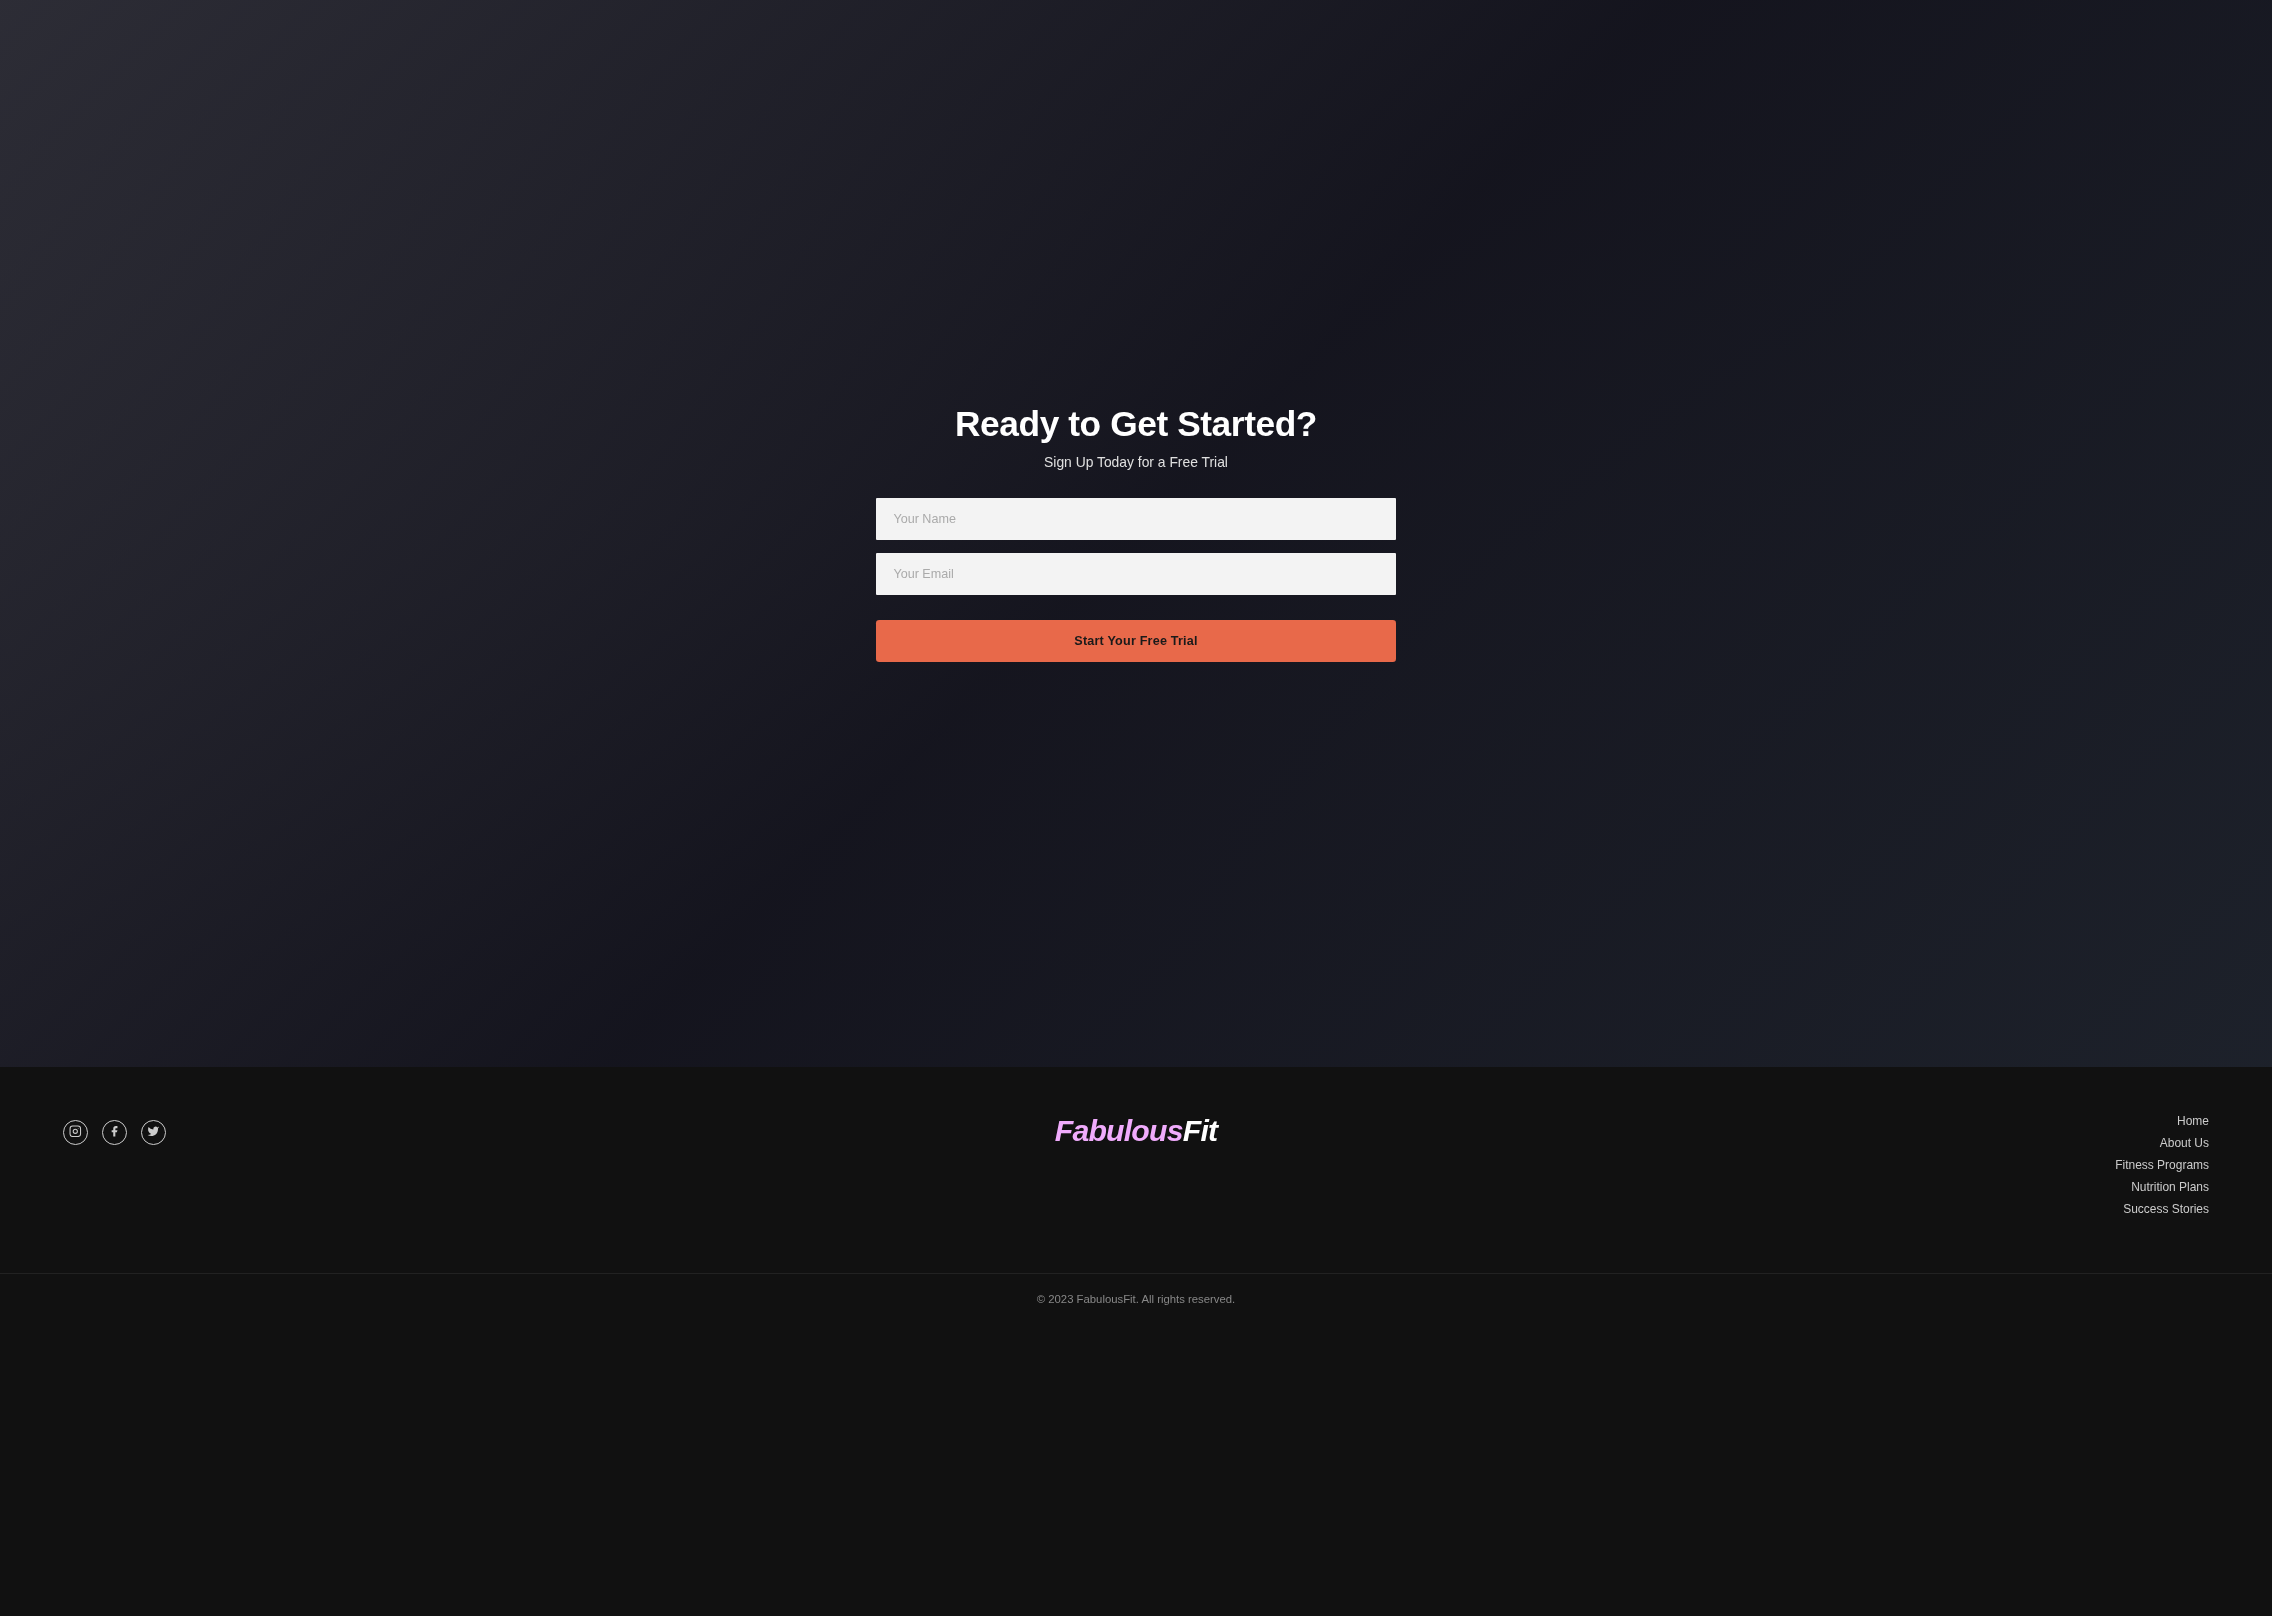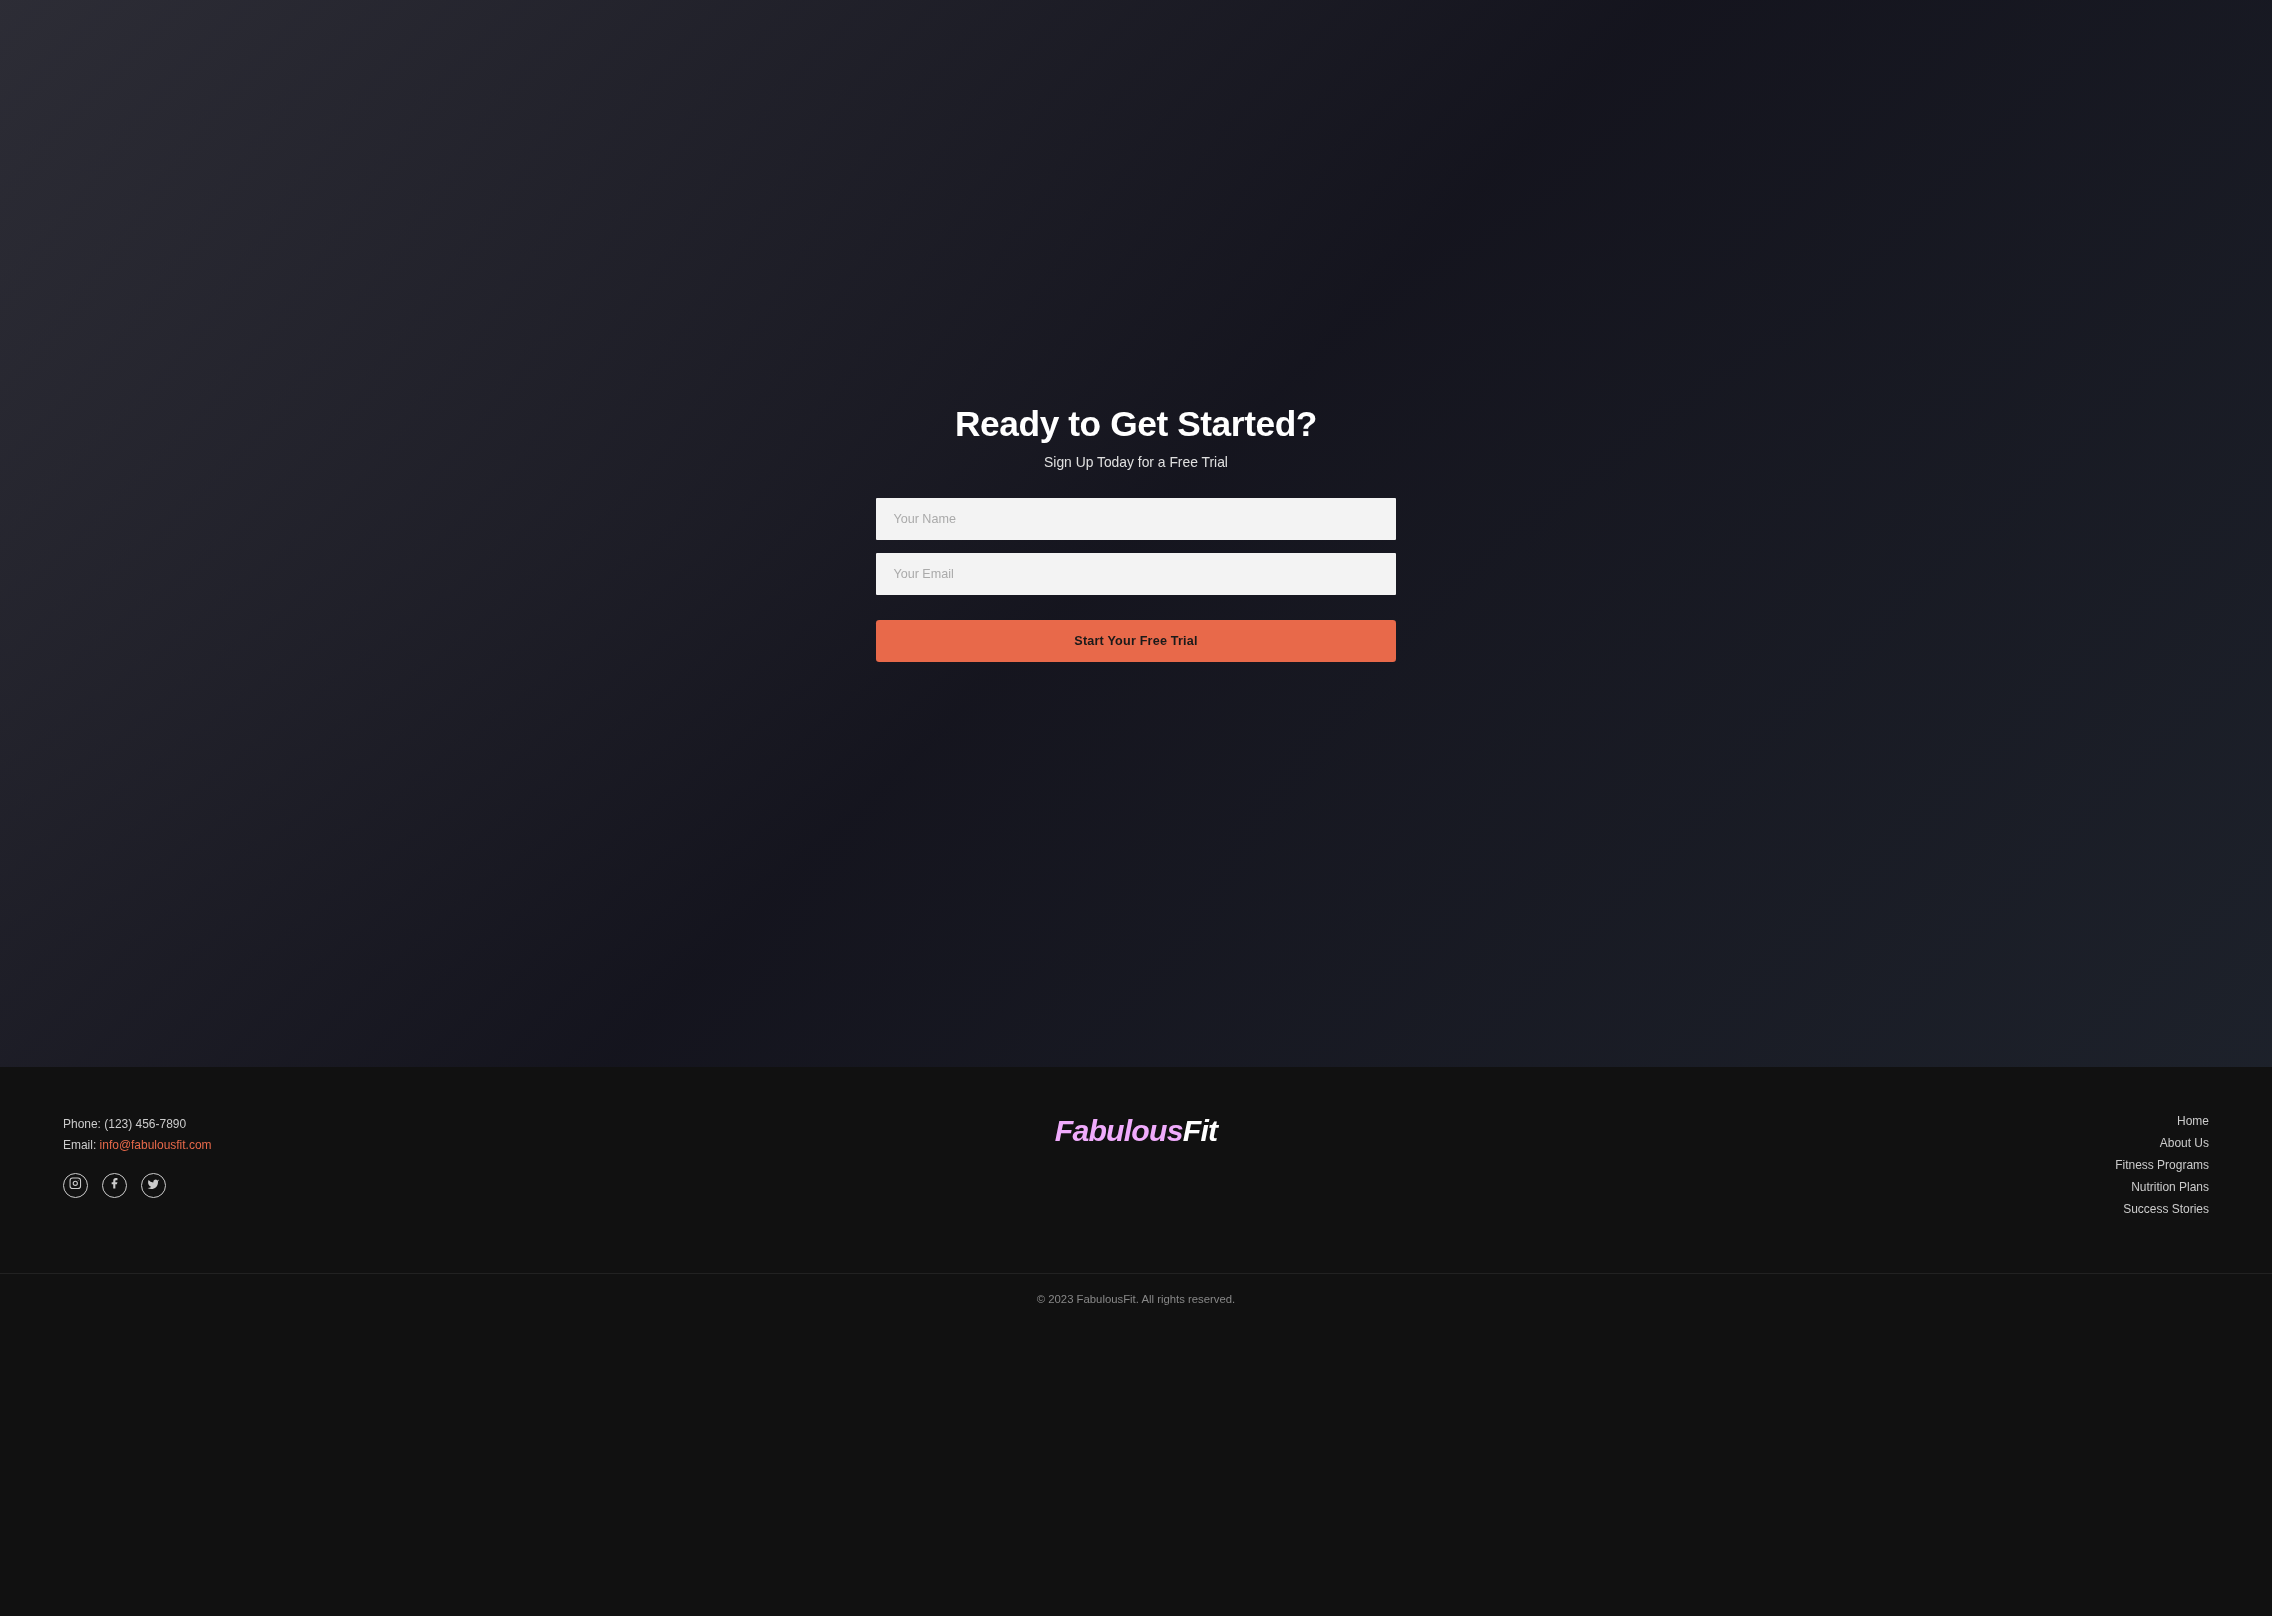--- a/index.html
+++ b/index.html
@@ -221,26 +221,20 @@
         <input type="email" class="form-input" placeholder="Your Email" style="">
       </div>
       <button type="submit" class="btn-primary">Start Your Free Trial</button>
     </form>
   </div>
 </section>
 
 <footer class="footer">
 
   <div class="footer-left">
-    <div class="footer-contact">
-      <div>Phone: (123) 456-7890</div>
-      <div>
-        <span>Email: </span><a href="mailto:info@fabulousfit.com">info@fabulousfit.com</a>
-      </div>
-    </div>
     <div class="footer-social">
       <a href="#" class="social-icon">
         <span>
           
           <svg width="12.6" height="12.6" viewBox="0 0 24 24" fill="none" stroke="currentColor" stroke-width="2" stroke-linecap="round" stroke-linejoin="round">
             <rect x="2" y="2" width="20" height="20" rx="5" ry="5"></rect>
             <circle cx="12" cy="12" r="4"></circle>
             <circle cx="17.5" cy="6.5" r="0.8" fill="currentColor" stroke="none"></circle>
           </svg>
         </span>

